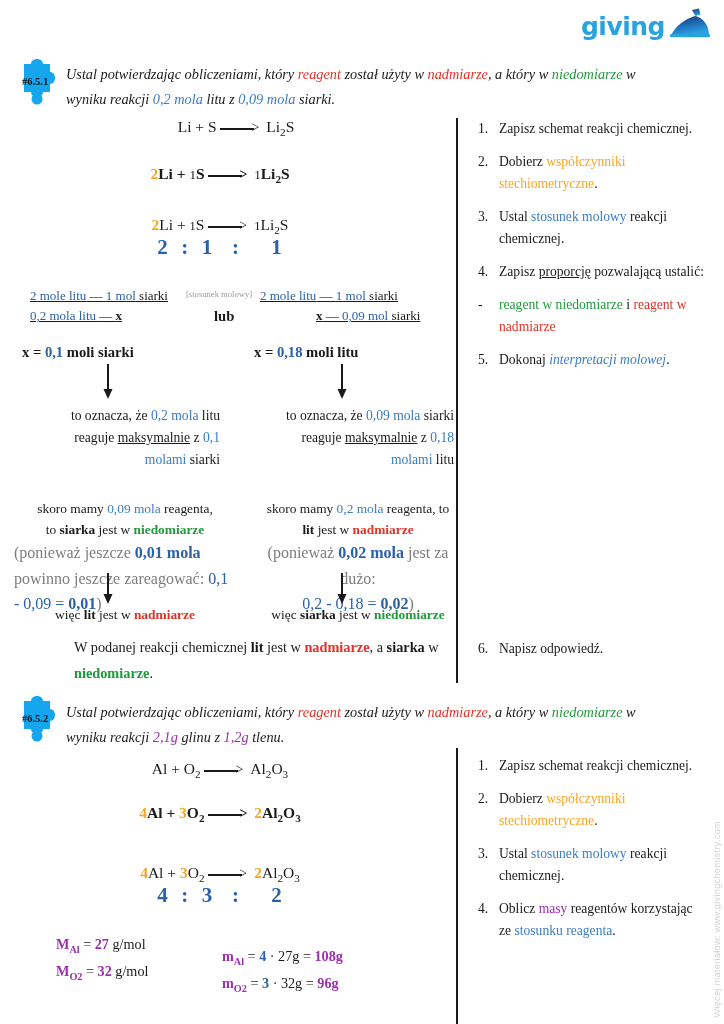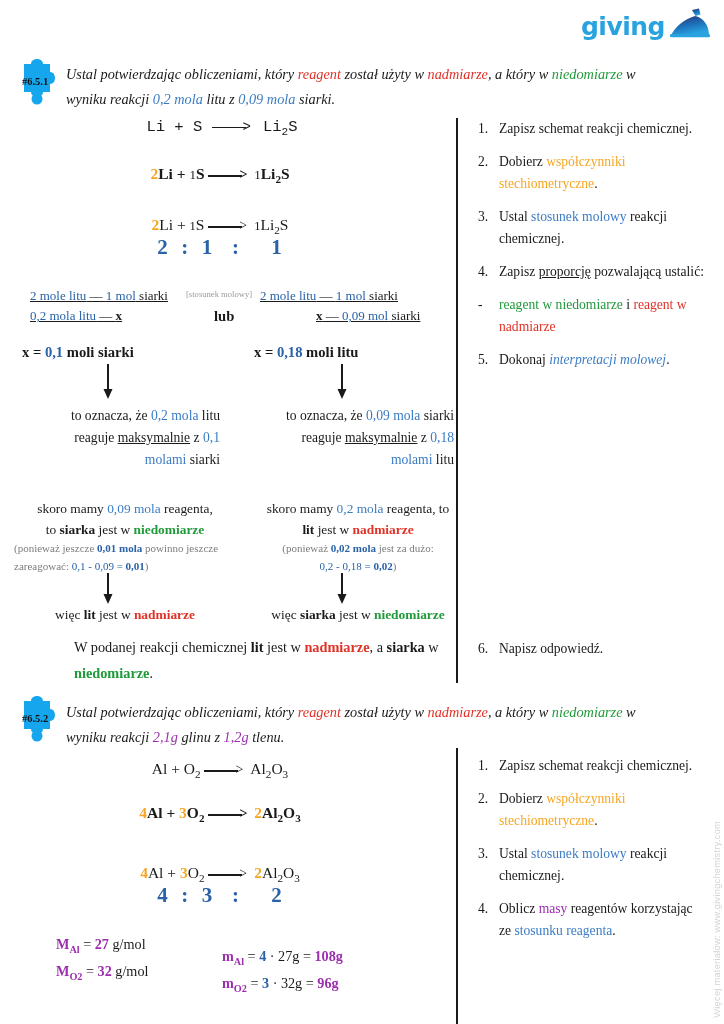--- a/index.html
+++ b/index.html
@@ -98,21 +98,21 @@
     position: absolute; font-weight: bold; font-size: 14.6px;
   }
 
   
   .adown { position: absolute; width: 14px; }
   .adown svg { display: block; }
 
   
   .expl { position: absolute; font-size: 13.6px; line-height: 1.63; text-align: right; }
   .expl-c { position: absolute; font-size: 13.4px; line-height: 1.58; text-align: center; }
-  .small-note { font-size: 11px; color: #7d7d7d; }
+  .small-note { font-size: 16px; color: #7d7d7d; }
 
   
   .conclusion {
     position: absolute; font-size: 14.3px; line-height: 1.8;
   }
 
   
   .steps { position: absolute; font-size: 13.6px; }
   .step {
     display: flex; margin-bottom: 11px; line-height: 1.62;
@@ -168,21 +168,21 @@
   <div class="pz-label">#6.5.1</div>
 </div>
 
 <div class="prompt" style="left:66px; top:62px; width:600px;">
   <span>Ustal potwierdzając obliczeniami, który </span><span class="c-red">reagent</span><span> został użyty w </span><span class="c-red">nadmiarze</span><span>, a który w </span><span class="c-green">niedomiarze</span><span> w wyniku reakcji </span><span class="c-blue">0,2 mola</span><span> litu z </span><span class="c-blue">0,09 mola</span><span> siarki.</span>
 </div>
 
 <div class="vdiv" style="left:456px; top:118px; height:565px;"></div>
 <div class="vdiv" style="left:456px; top:748px; height:276px;"></div>
 
-<div class="eq" style="left:12px; top:118px;font-family:Liberation Mono, monospace;">
+<div class="eq" style="left:26px; top:118px;">
   Li&nbsp;+&nbsp;S&nbsp;<span class="arrow-long"></span>&nbsp;Li<sub>2</sub>S
 </div>
 
 <div class="eq eq-b" style="left:10px; top:165px;">
   <span class="c-orange">2</span>Li&nbsp;+&nbsp;<span style="font-weight:normal;font-size:13px">1</span>S&nbsp;<span class="arrow-long"></span>&nbsp;<span style="font-weight:normal;font-size:13px">1</span>Li<sub>2</sub>S
 </div>
 
 <div class="eq" style="left:10px; top:216px;">
   <span class="c-orange b">2</span>Li&nbsp;+&nbsp;<span style="font-size:12.5px">1</span>S&nbsp;<span class="arrow-long"></span>&nbsp;<span style="font-size:12.5px">1</span>Li<sub>2</sub>S
 </div>

